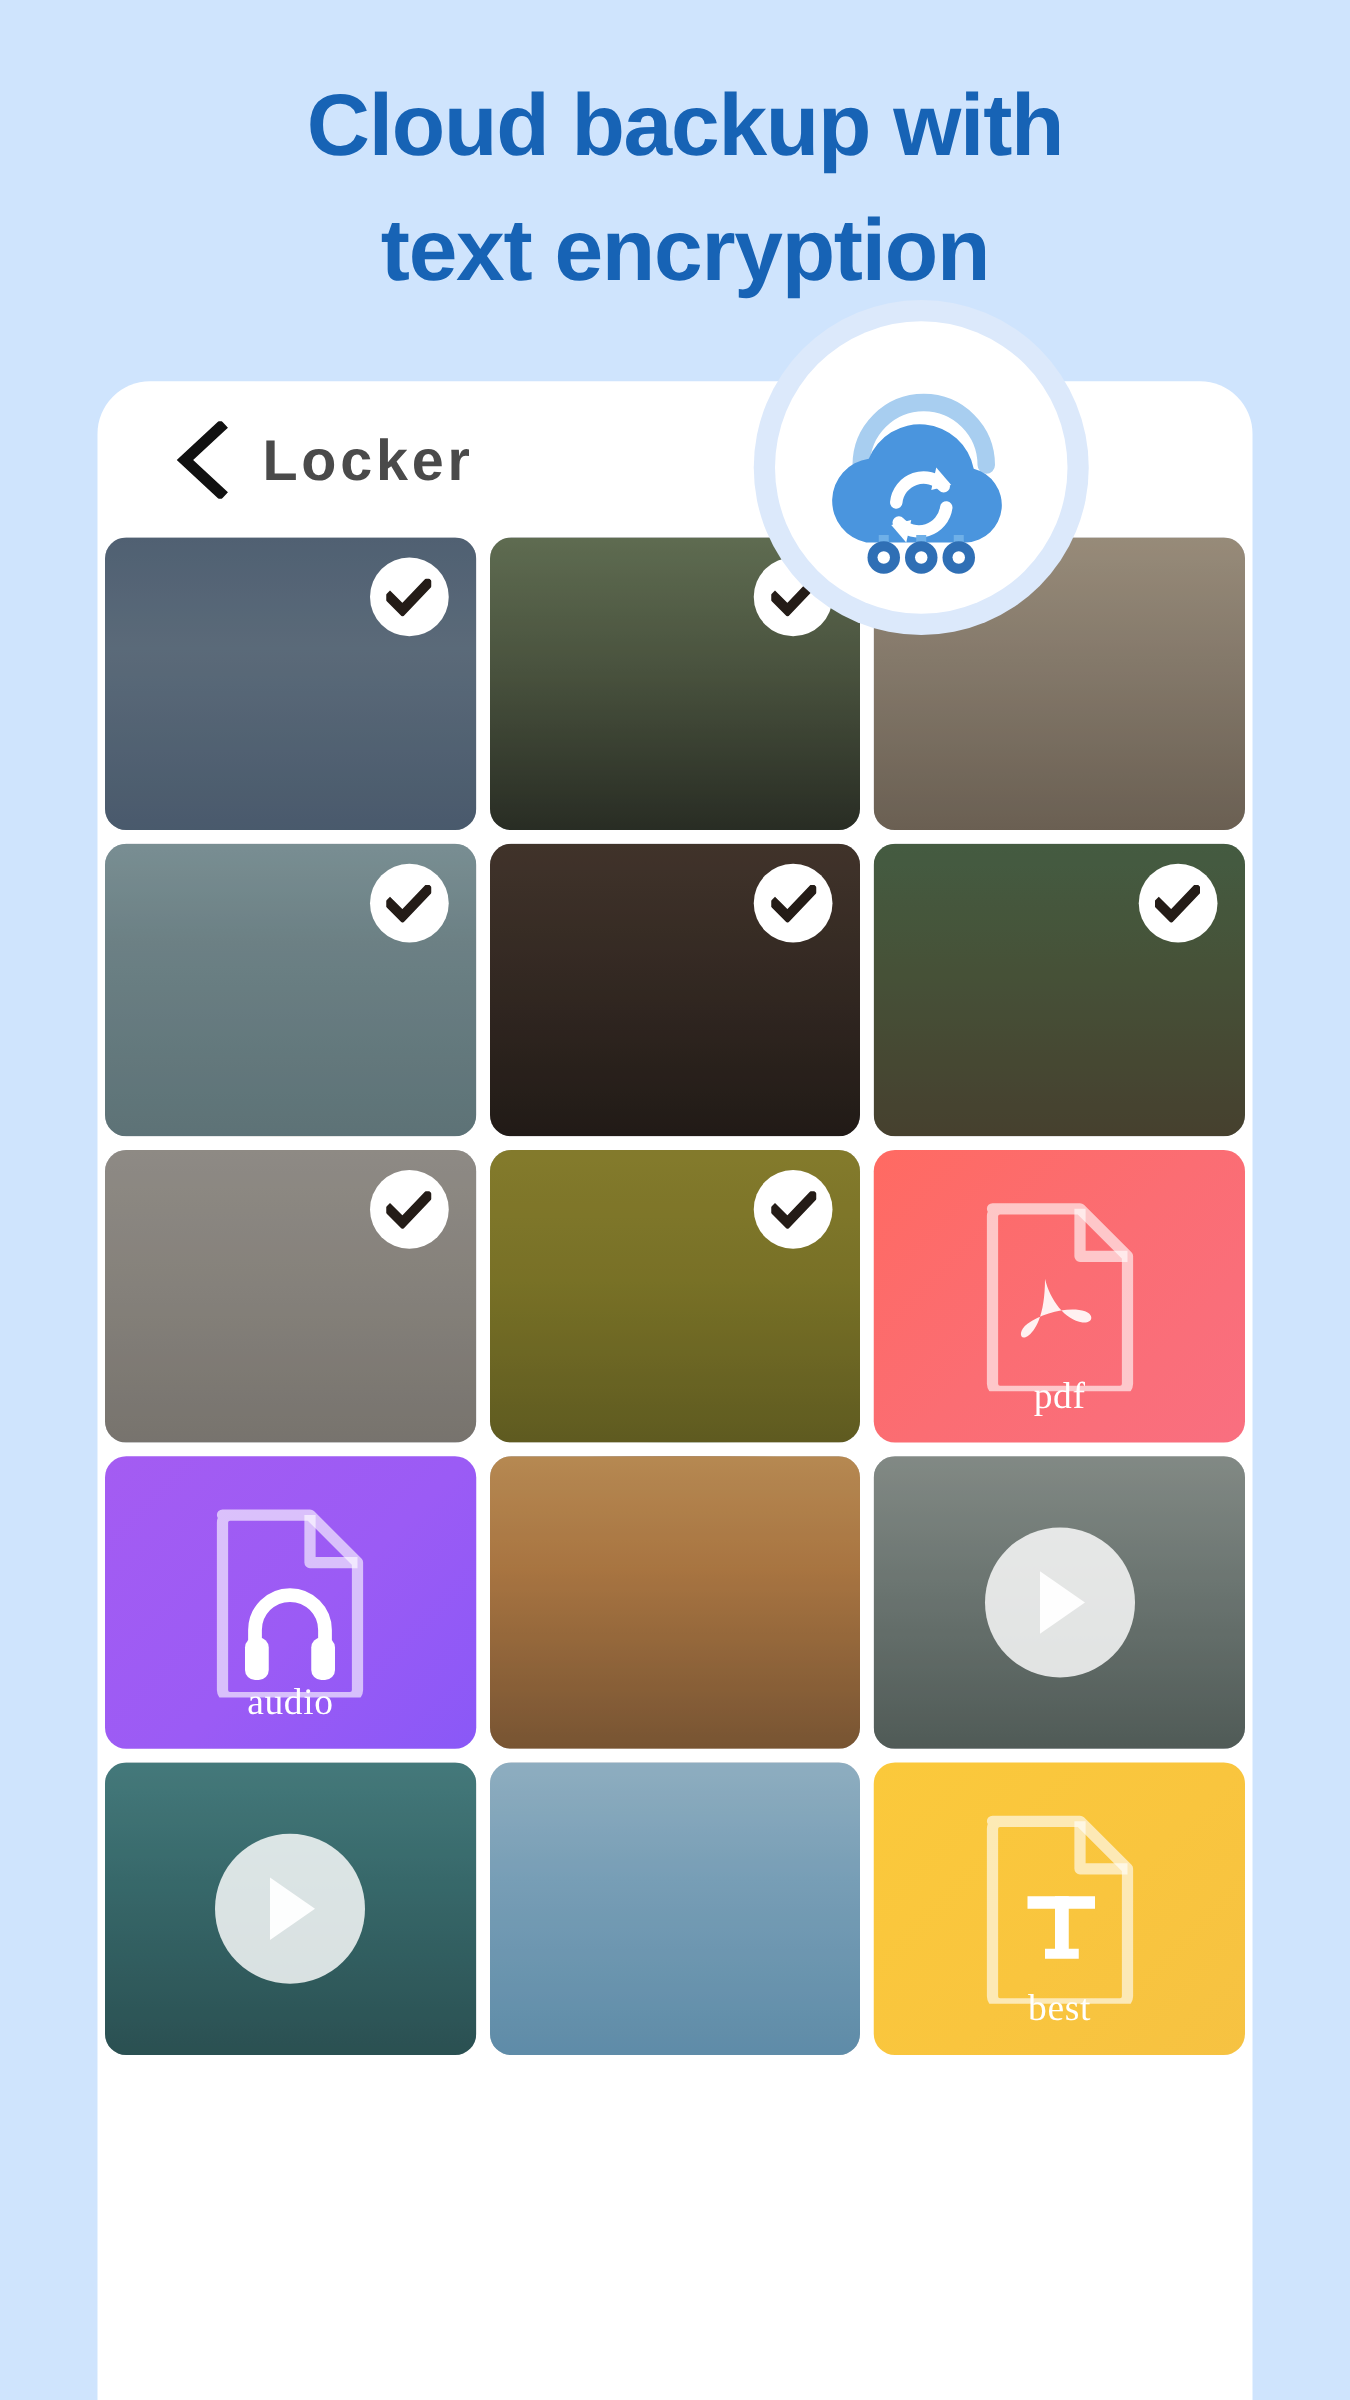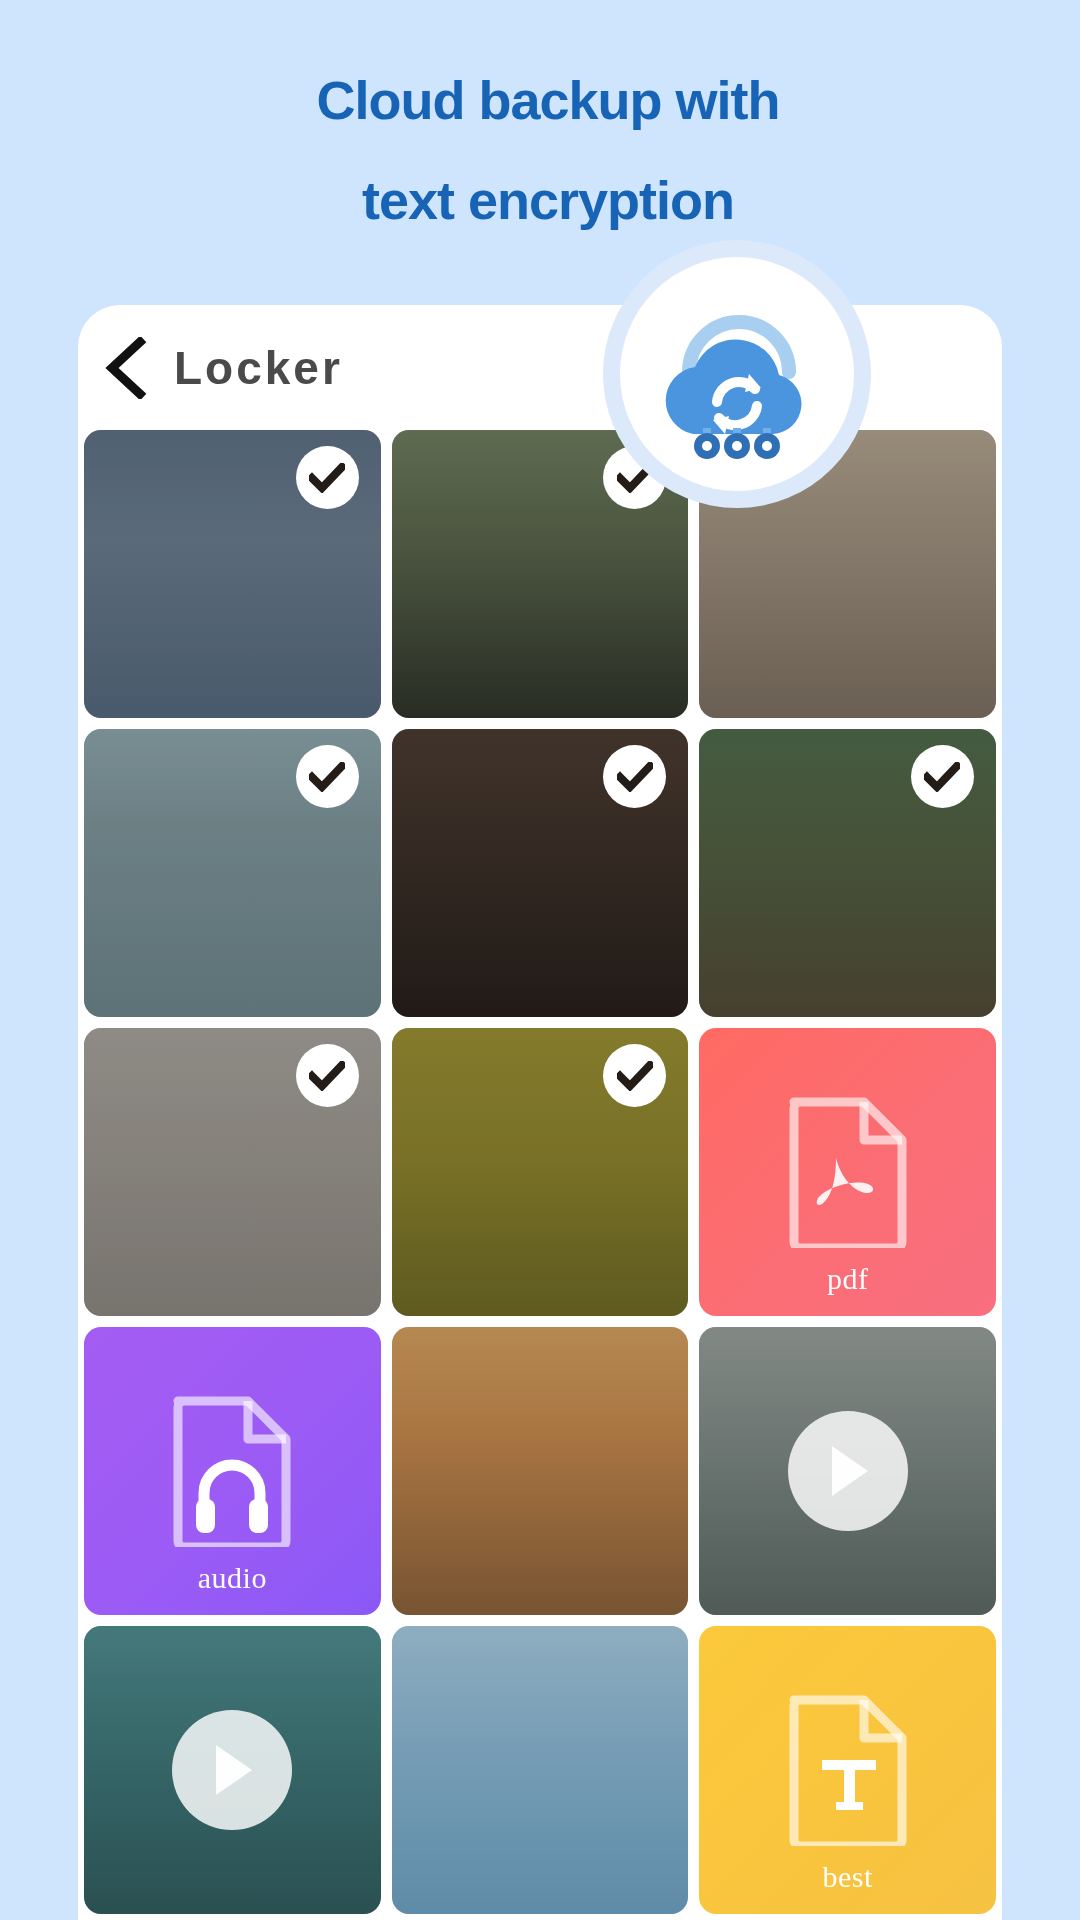--- a/index.html
+++ b/index.html
@@ -10,42 +10,42 @@
     position:relative;
   }
 
   
   .headline {
     position:absolute;
     top:50px; left:0; width:1080px;
     text-align:center;
     color:#1763b5;
     font-weight:bold;
-    font-size:54px;
+    font-size:70px;
     line-height:100px;
     letter-spacing:-1px;
     padding-left:16px;
   }
   .headline .l2 { display:block; }
 
   
   .card {
     position:absolute;
     left:78px; top:305px;
     width:924px; height:1660px;
     background:#ffffff;
     border-radius:42px 42px 0 0;
     overflow:hidden;
   }
 
   .appbar {
     height:125px;
     display:flex;
     align-items:center;
-    padding-left:16px;
+    padding-left:52px;
   }
   .back-btn {
     width:62px; height:62px;
     display:flex; align-items:center; justify-content:center;
     flex:0 0 auto;
   }
   .back-btn svg { display:block; }
   .appbar-title {
     font-size:46px;
     font-weight:bold;
@@ -58,21 +58,21 @@
   .grid {
     padding:0 6px;
     display:grid;
     grid-template-columns:repeat(3, 1fr);
     gap:11px;
     column-gap:11px;
   }
   .tile {
     position:relative;
     width:100%;
-    height:288px;
+    height:234px;
     border-radius:17px;
     overflow:hidden;
     background:#c9ccd2;
   }
 
   
   .ph { position:absolute; inset:0; }
   .ph::after {
     content:""; position:absolute; inset:0;
     background:rgba(20,22,30,0.18);

